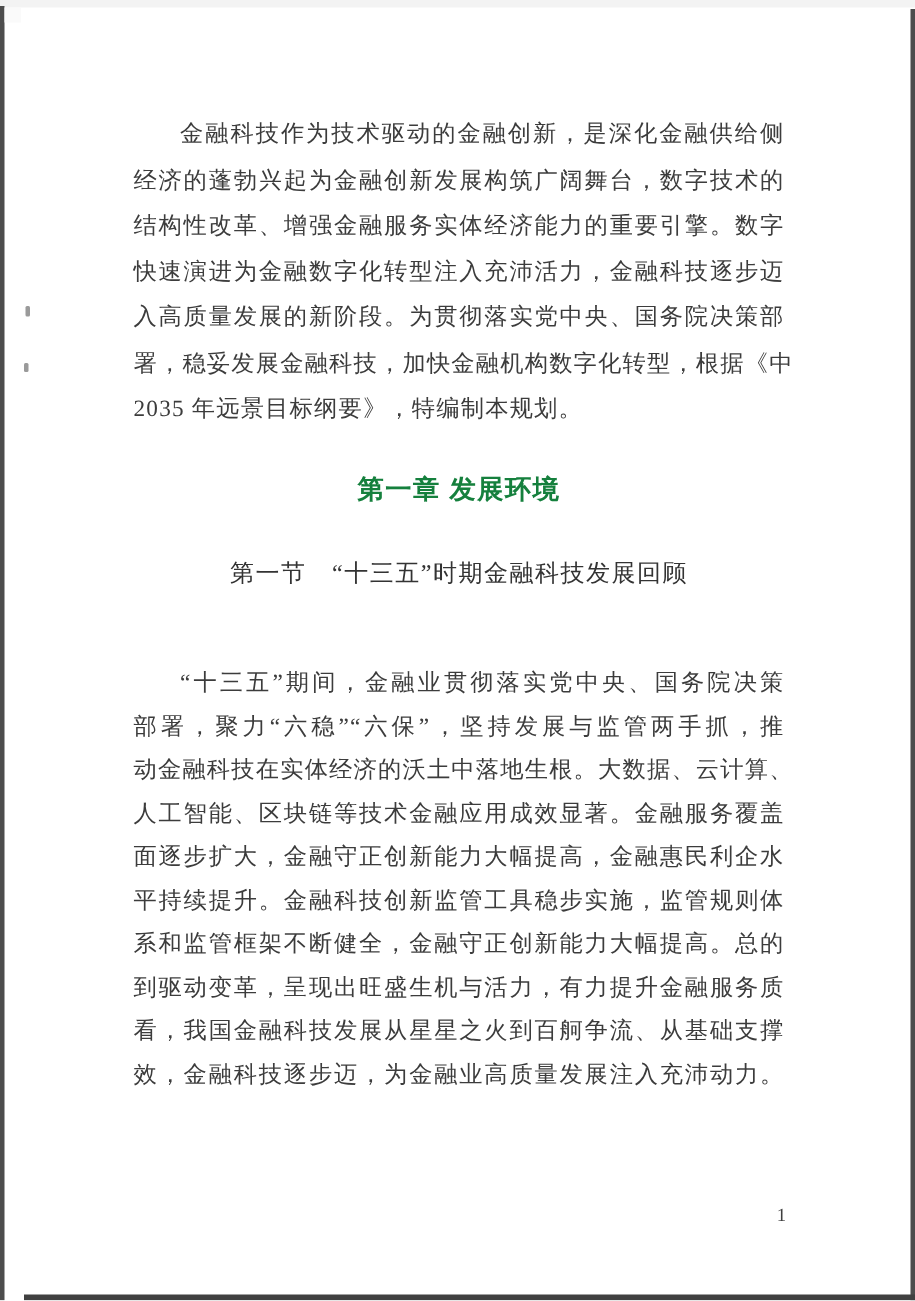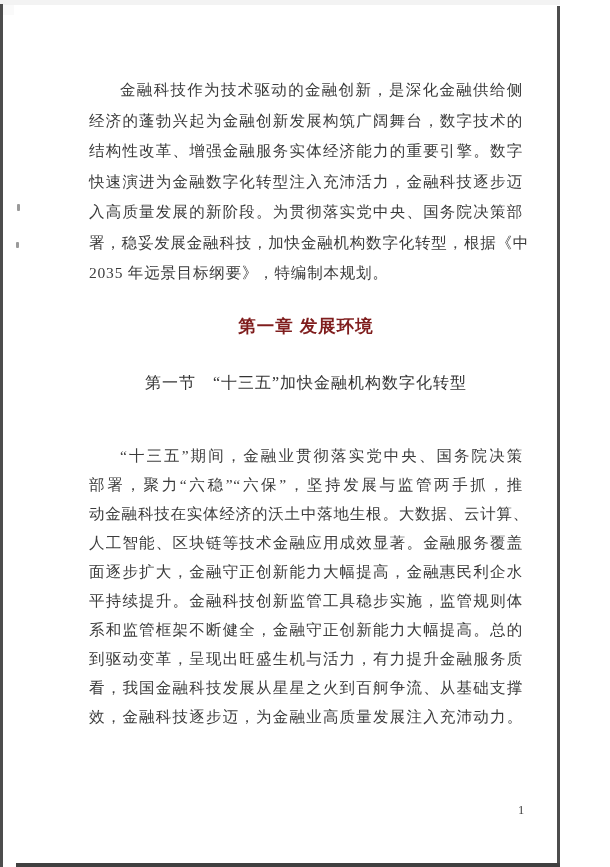--- a/index.html
+++ b/index.html
@@ -2,21 +2,21 @@
 <html><head>
 <meta charset="utf-8">
 <style>
   html, body {
     margin: 0;
     padding: 0;
     background: #ffffff;
   }
   .page {
     position: relative;
-    width: 560px;
+    width: 610px;
     height: 867px;
     background: #ffffff;
     overflow: hidden;
     font-family: "Liberation Serif", "DejaVu Serif", serif;
   }
   
   .edge-top {
     position: absolute; left: 0; top: 0;
     width: 610px; height: 5px;
     background: #f3f3f3;
@@ -71,21 +71,21 @@
   .para-first .line:last-child {
     text-align-last: left;
     white-space: normal;
   }
   .chapter {
     margin: 25px 0 0 0;
     font-size: 17.5px;
     font-weight: bold;
     line-height: 24px;
     text-align: center;
-    color: #7f1d1d;
+    color: #15803d;
     letter-spacing: 1px;
     font-family: "Liberation Sans", "DejaVu Sans", sans-serif;
   }
   .section {
     margin: 33px 0 0 0;
     font-size: 16px;
     font-weight: normal;
     line-height: 24px;
     text-align: center;
     color: #333333;
@@ -120,21 +120,21 @@
         <div class="line">经济的蓬勃兴起为金融创新发展构筑广阔舞台，数字技术的</div>
         <div class="line">结构性改革、增强金融服务实体经济能力的重要引擎。数字</div>
         <div class="line">快速演进为金融数字化转型注入充沛活力，金融科技逐步迈</div>
         <div class="line">入高质量发展的新阶段。为贯彻落实党中央、国务院决策部</div>
         <div class="line">署，稳妥发展金融科技，加快金融机构数字化转型，根据《中</div>
         <div class="line">2035 年远景目标纲要》，特编制本规划。</div>
       </div>
 
     <h1 class="chapter">第一章 发展环境</h1>
 
-    <h2 class="section">第一节　“十三五”加快金融机构数字化转型</h2>
+    <h2 class="section">第一节　“十三五”时期金融科技发展回顾</h2>
 
     <div class="para para-second">
         <div class="line">“十三五”期间，金融业贯彻落实党中央、国务院决策</div>
         <div class="line">部署，聚力“六稳”“六保”，坚持发展与监管两手抓，推</div>
         <div class="line">动金融科技在实体经济的沃土中落地生根。大数据、云计算、</div>
         <div class="line">人工智能、区块链等技术金融应用成效显著。金融服务覆盖</div>
         <div class="line">面逐步扩大，金融守正创新能力大幅提高，金融惠民利企水</div>
         <div class="line">平持续提升。金融科技创新监管工具稳步实施，监管规则体</div>
         <div class="line">系和监管框架不断健全，金融守正创新能力大幅提高。总的</div>
         <div class="line">到驱动变革，呈现出旺盛生机与活力，有力提升金融服务质</div>

